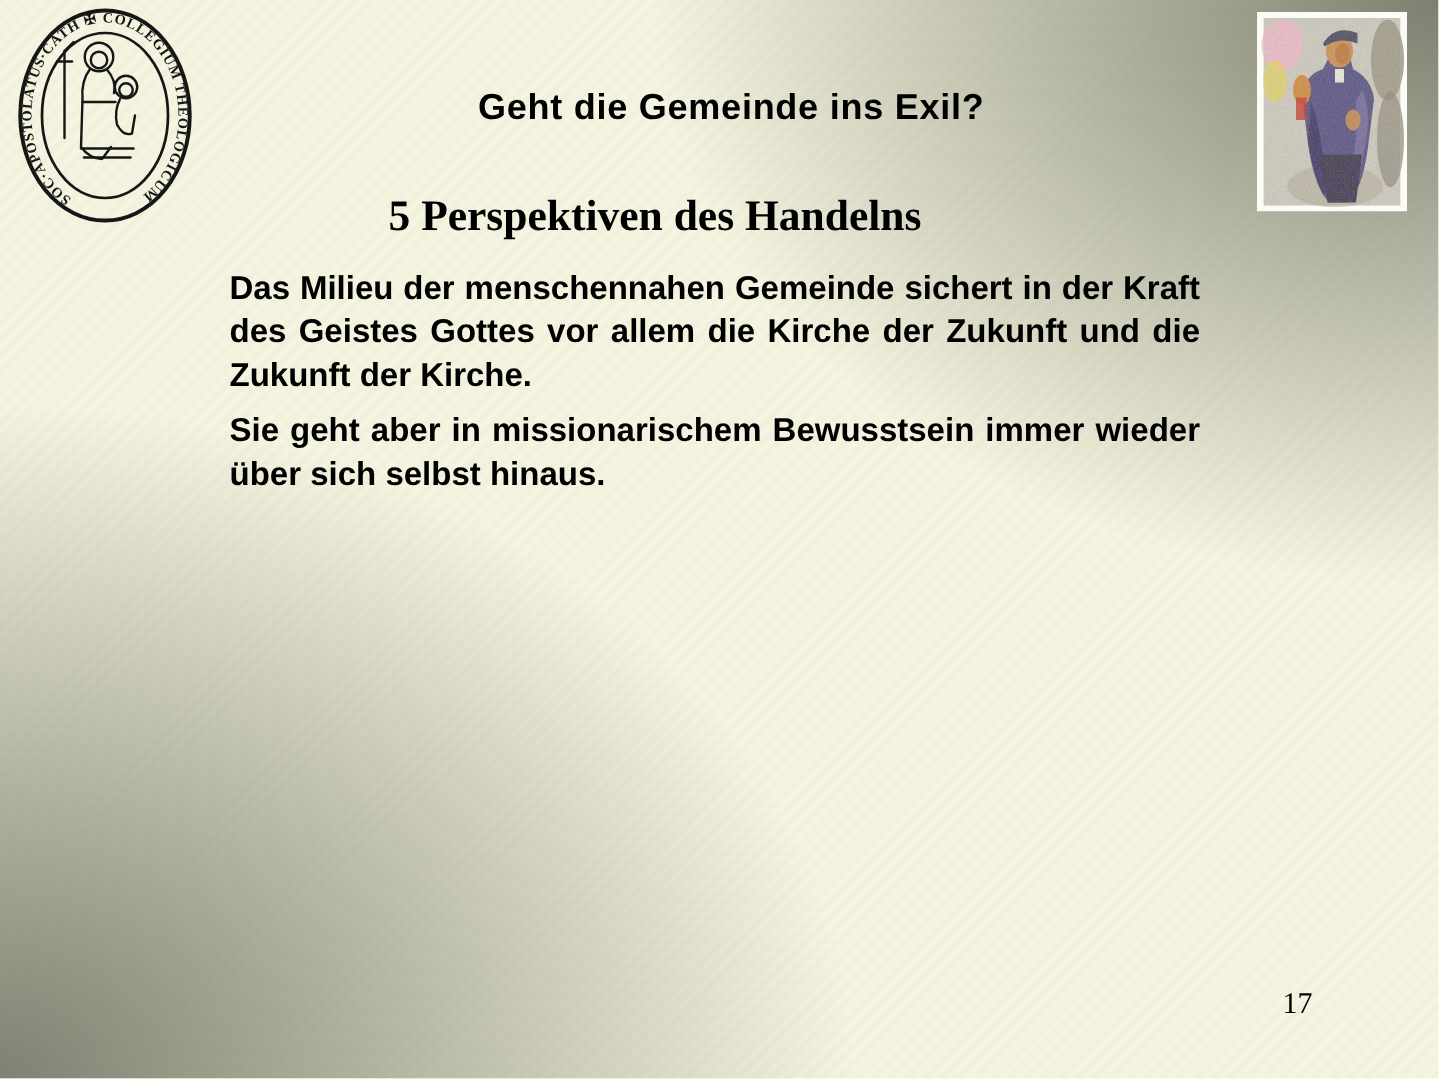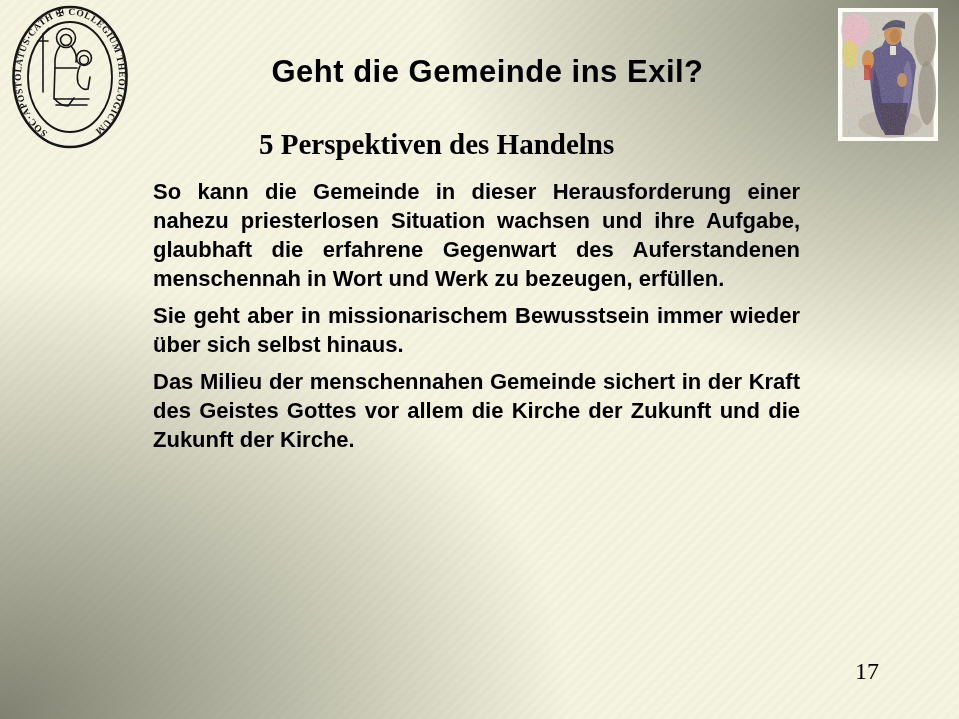--- a/index.html
+++ b/index.html
@@ -22,21 +22,21 @@
     position: absolute; left: 10px; top: 4px;
     width: 120px; height: 146px;
   }
   .painting {
     position: absolute; left: 838px; top: 8px;
     width: 100px; height: 133px;
   }
   .title {
     position: absolute; left: 16px; top: 54px; width: 943px;
     text-align: center;
-    font-size: 31px; font-weight: bold; line-height: 36px;
+    font-size: 24px; font-weight: bold; line-height: 36px;
     letter-spacing: 0.5px;
     color: #000;
   }
   .subtitle {
     position: absolute; left: 259px; top: 128px;
     font-size: 29px; font-weight: bold; line-height: 33px;
     color: #000;
     font-family: Liberation Serif, serif;
   }
   .body-text {
@@ -45,21 +45,21 @@
   .body-text p {
     margin: 0 0 8px 0;
     font-size: 22px; font-weight: bold; line-height: 29px;
     text-align: justify;
     -moz-text-align-last: left; text-align-last: left;
     color: #000;
   }
   .page-number {
     position: absolute; left: 855px; top: 658px;
     font-family: "Liberation Serif", serif;
-    font-size: 24px; font-weight: normal;
+    font-size: 20px; font-weight: normal;
     color: #000;
   }
 </style>
 </head>
 <body>
 
 <div class="slide">
 
   <svg class="seal" viewBox="0 0 120 146" xmlns="http://www.w3.org/2000/svg" aria-hidden="true">
     <ellipse cx="60" cy="73" rx="56.5" ry="70" fill="none" stroke="#161616" stroke-width="2.6"></ellipse>
@@ -117,20 +117,19 @@
       <rect x="4.5" y="4" width="91" height="125" filter="url(#pnoiseA)" opacity="0.22"></rect>
       <rect x="4.5" y="4" width="91" height="125" filter="url(#pnoiseB)" opacity="0.35"></rect>
     </g>
   </svg>
 
   <div class="title">Geht die Gemeinde ins Exil?</div>
 
   <div class="subtitle">5 Perspektiven des Handelns</div>
 
   <div class="body-text">
-    <p>So kann die Gemeinde in dieser Herausforderung einer nahezu priesterlosen Situation wachsen und ihre Aufgabe, glaubhaft die erfahrene Gegenwart des Auferstandenen menschennah in Wort und Werk zu bezeugen, erfüllen.</p>
+    <p>Das Milieu der menschennahen Gemeinde sichert in der Kraft des Geistes Gottes vor allem die Kirche der Zukunft und die Zukunft der Kirche.</p>
     <p>Sie geht aber in missionarischem Bewusstsein immer wieder über sich selbst hinaus.</p>
-    <p>Das Milieu der menschennahen Gemeinde sichert in der Kraft des Geistes Gottes vor allem die Kirche der Zukunft und die Zukunft der Kirche.</p>
   </div>
 
   <div class="page-number">17</div>
 
 </div>
 
 </body></html>

